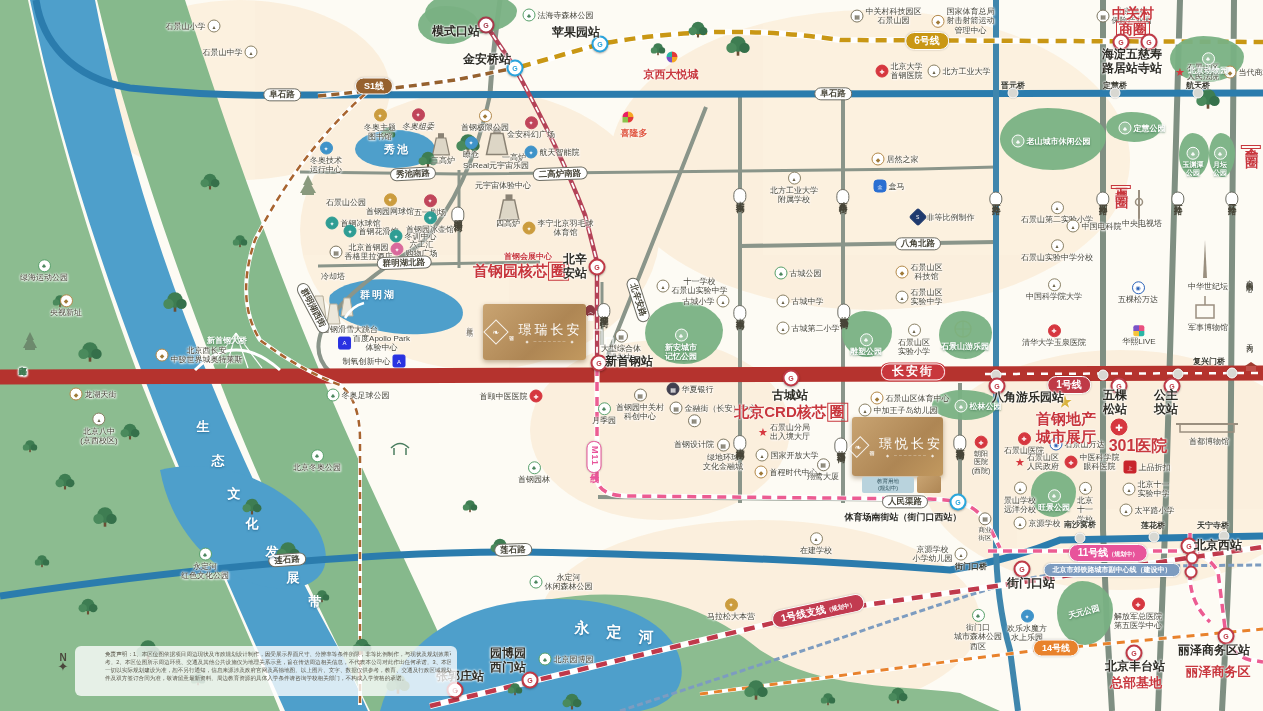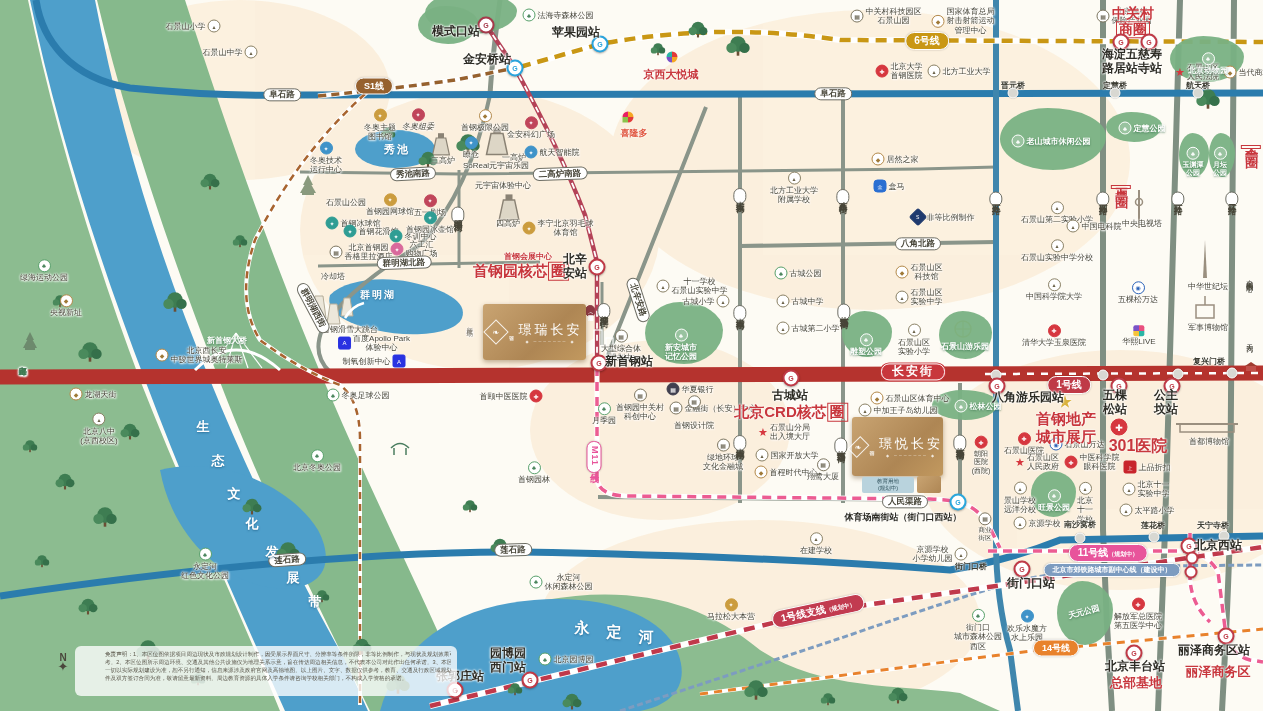--- a/index.html
+++ b/index.html
@@ -864,21 +864,21 @@
         <div class="lbl">
           <div>月季园</div>
         </div>
       </div>
       <div class="abs poi" style="left: 713px; top: 408px;">
         <span class="ic ic-bldg">▦</span>
         <div class="lbl">
           <div>金融街（长安）中心</div>
         </div>
       </div>
-      <div class="abs poi col" style="left: 694px; top: 413px; gap: 13px;">
+      <div class="abs poi col" style="left: 694px; top: 432px; gap: 13px;">
         <span class="ic ic-bldg">▦</span>
         <div class="lbl">
           <div>首钢设计院</div>
         </div>
       </div>
       <div class="abs poi col" style="left: 723px; top: 455px;">
         <span class="ic ic-bldg">▦</span>
         <div class="lbl">
           <div>绿地环球</div>
           <div>文化金融城</div>

